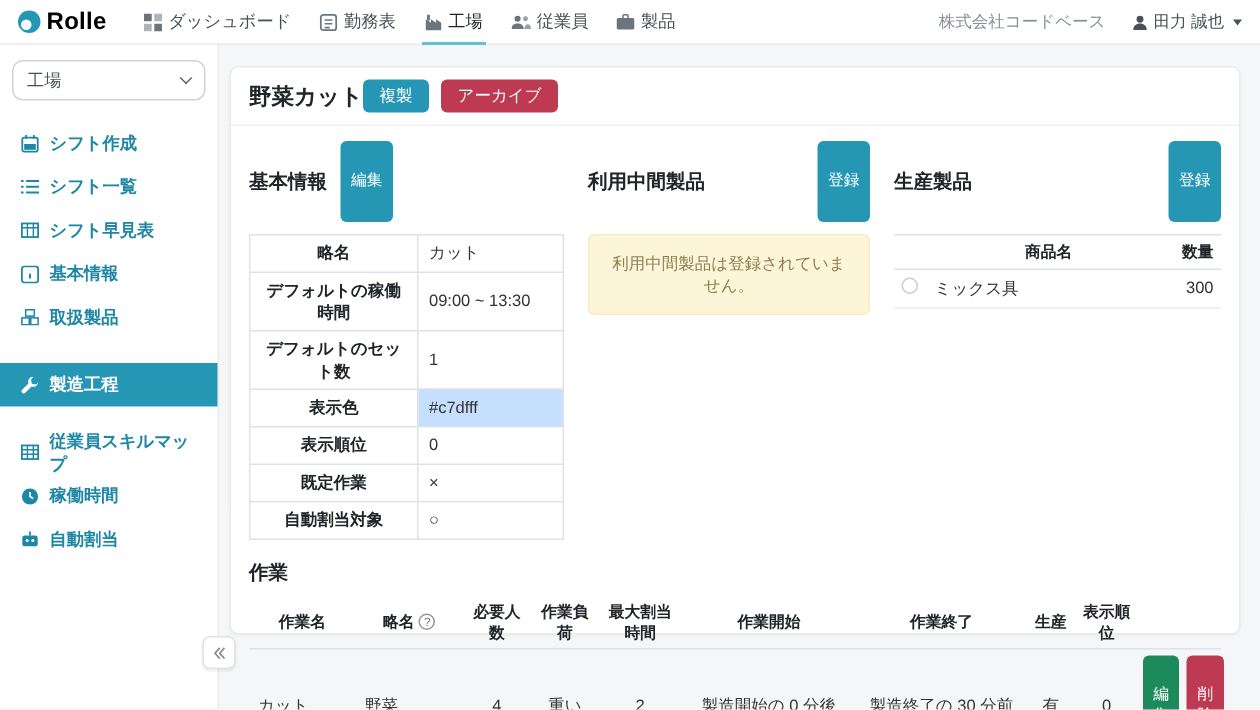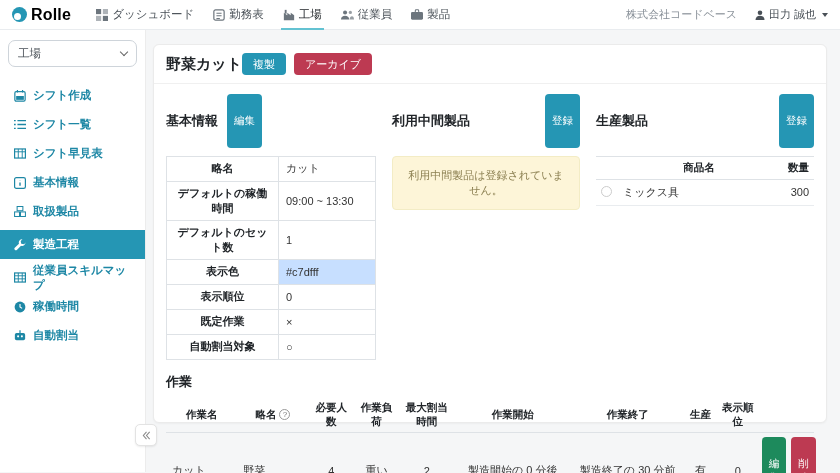--- a/index.html
+++ b/index.html
@@ -29,21 +29,21 @@
   
   .layout { display:flex; height:442px; }
   .sidebar { width:146px; background:#fff; border-right:1px solid #ececec; padding:10px 6px; flex:0 0 146px; }
   .factory-select { border:1px solid #ced4da; border-radius:7px; height:27px; display:flex;
     align-items:center; justify-content:space-between; padding:0 9px; font-size:11.5px;
     color:#495057; margin:0 2px 14px; cursor:pointer; background:#fff; }
   .chev { width:6px; height:6px; border-right:1.4px solid #666; border-bottom:1.4px solid #666;
     transform:rotate(45deg); margin-top:-3px; }
   .side-item { display:flex; align-items:center; gap:7px; font-size:11.5px; color:#1d87a5;
     padding:0 8px; height:29px; cursor:pointer;font-weight:bold; }
-  .side-item.active { background:#2596b4; color:#fff; margin:4px -6px; padding:0 14px; }
+  .side-item.active { background:#2596b4; color:#fff; margin:16px -6px; padding:0 14px; }
   .collapse-btn { position:absolute; left:135px; top:424px; width:22px; height:22px; background:#fff;
     border:1px solid #e3e3e3; border-radius:5px; box-shadow:0 1px 2px rgba(0,0,0,.08);
     display:flex; align-items:center; justify-content:center; color:#8a8a8a; cursor:pointer; z-index:5; }
   .main { flex:1; padding:14px 13px 0 7px; }
   
   .card { background:#fff; border:1px solid #ebebeb; border-radius:6px;
     box-shadow:0 1px 2px rgba(0,0,0,.04); height:379px; display:flex; flex-direction:column; }
   .card-header { display:flex; align-items:center; justify-content:flex-start;
     padding:8px 12px; border-bottom:1px solid #f0f0f0; }
   .page-title { font-size:15px; font-weight:bold; color:#212529; }

